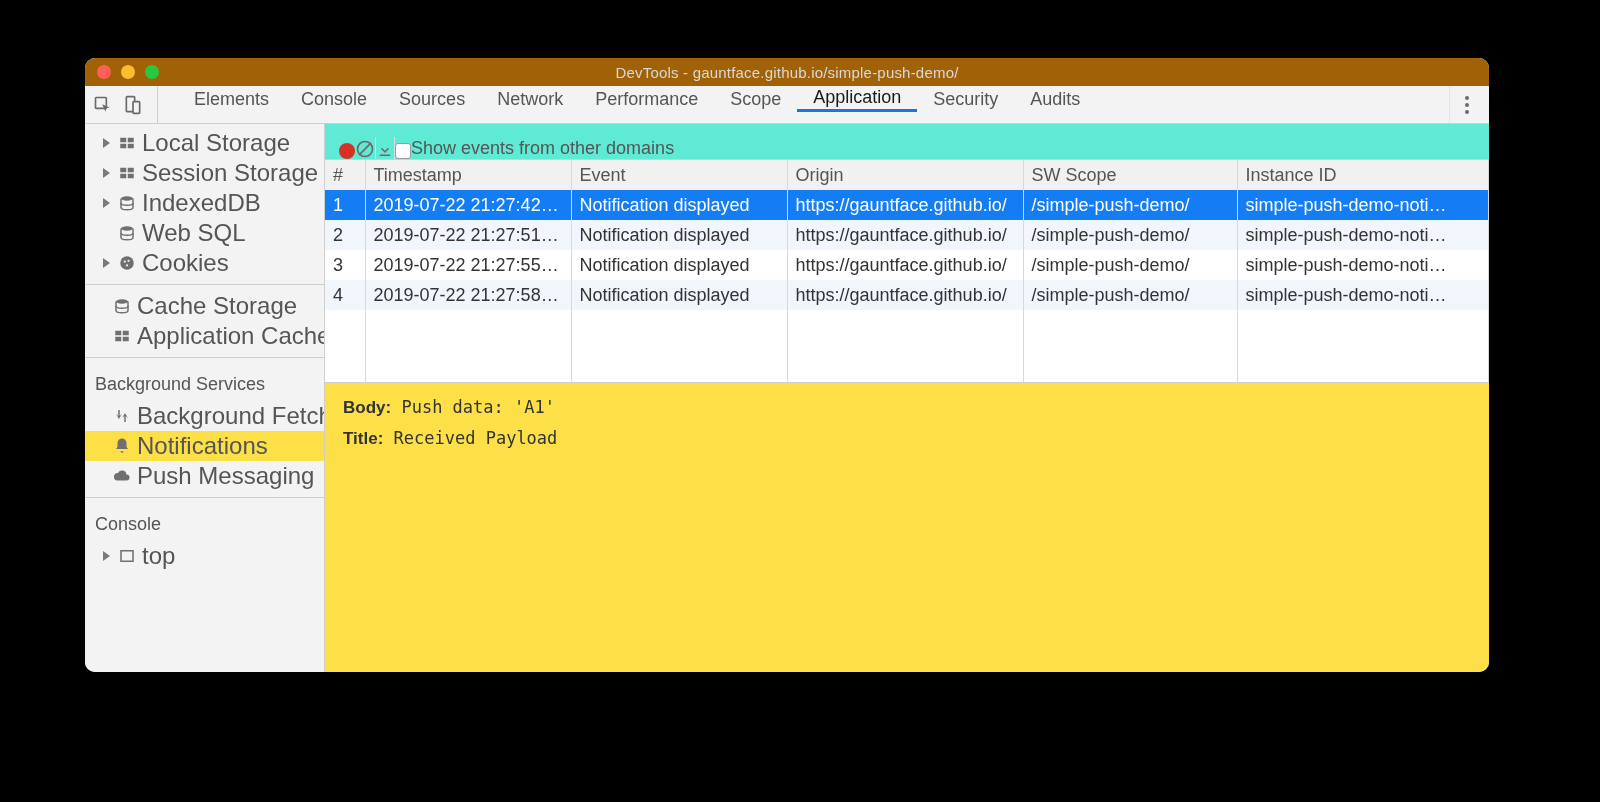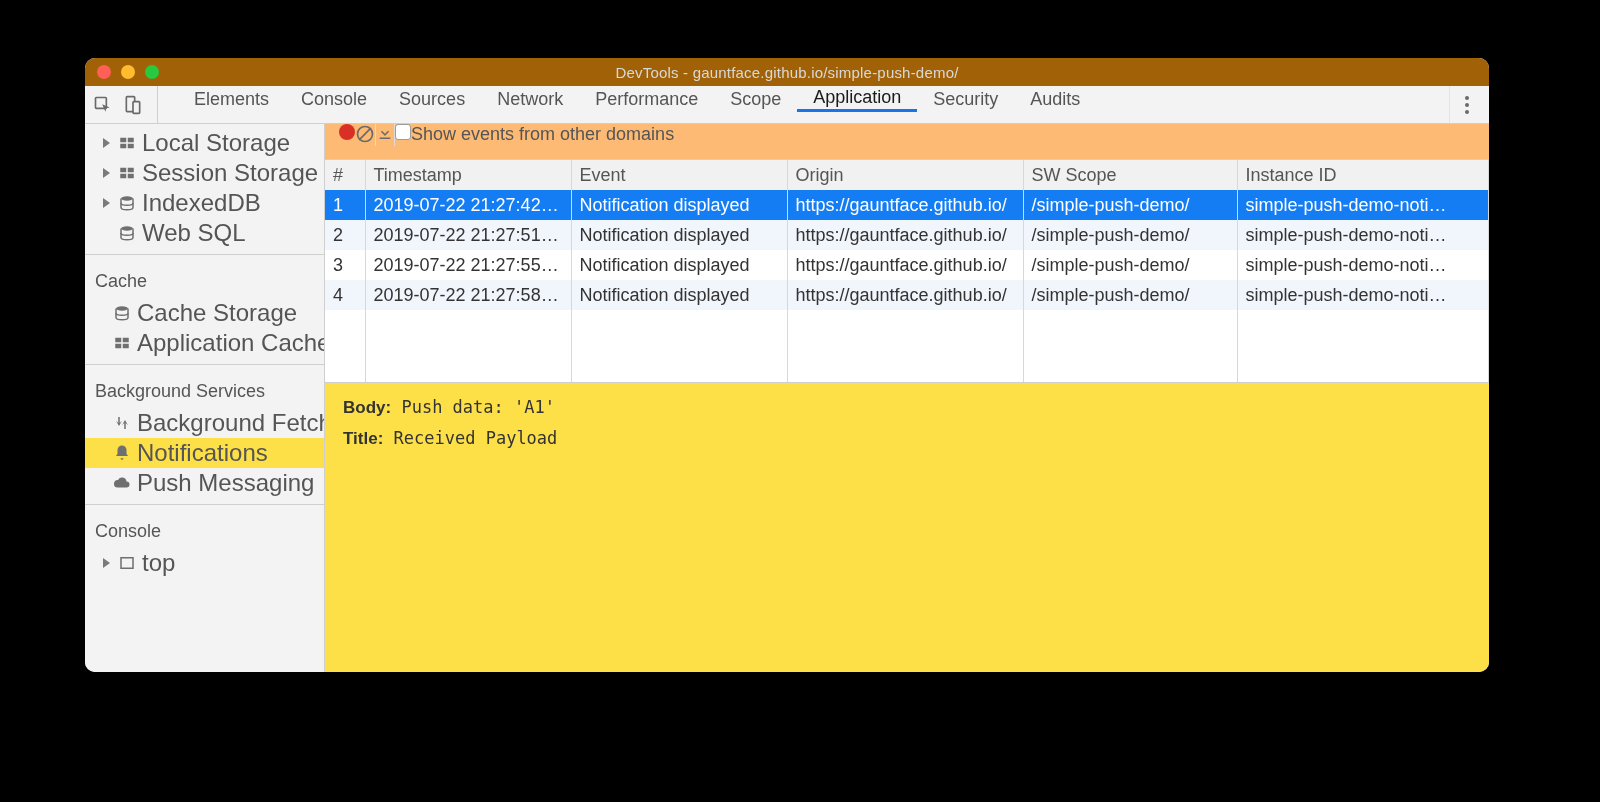--- a/index.html
+++ b/index.html
@@ -105,23 +105,23 @@
     width:0;height:0;border-style:solid;
     border-width:5px 0 5px 7px;
     border-color:transparent transparent transparent #7a7a7a;
     margin-right:2px;
   }
   .side-sep { height:1px; background:#cfcfcf; margin:6px 0; }
   .small-icon { width:18px; height:18px; color:#6f6f6f; }
   
   .main { flex:1; display:flex; flex-direction:column; }
   .toolbar {
-    height:36px; display:flex; align-items:flex-start; 
+    height:36px; display:flex; align-items:flex-end; 
     padding:0 14px; border-bottom:1px solid #cfcfcf;
-    background:#fdba74;
+    background:#5eead4;
   }
   .rec-dot { width:16px; height:16px; background:#d93025; border-radius:50%; }
   .tool-sep { width:1px; height:22px; background:#dcdcdc; }
   .tool-icon { color:#6a6a6a; }
   .chk {
     width:16px; height:16px; border:1.5px solid #9c9c9c; border-radius:3px;
     background:#fff;
   }
   .chk-label { color:#555; font-size:18px; }
   
@@ -246,23 +246,34 @@
             <span style="width: 9px;"></span>
             <span class="icon small-icon">
               <svg viewBox="0 0 24 24" width="18" height="18" fill="#6f6f6f">
                 <ellipse cx="12" cy="6" rx="8" ry="3"></ellipse>
                 <path d="M4 6v12c0 1.7 3.6 3 8 3s8-1.3 8-3V6" fill="none" stroke="#6f6f6f" stroke-width="2"></path>
                 <path d="M4 12c0 1.7 3.6 3 8 3s8-1.3 8-3" fill="none" stroke="#6f6f6f" stroke-width="2"></path>
               </svg>
             </span>
             <span>Web SQL</span>
           </div>
+          <div class="side-item">
+            <span class="tri"></span>
+            <span class="icon small-icon">
+              <svg viewBox="0 0 24 24" width="18" height="18" fill="#6f6f6f">
+                <circle cx="12" cy="12" r="9"></circle>
+                <circle cx="9" cy="10" r="1.5" fill="#f3f3f3"></circle>
+                <circle cx="14" cy="9" r="1.5" fill="#f3f3f3"></circle>
+                <circle cx="12" cy="15" r="1.5" fill="#f3f3f3"></circle>
+              </svg>
+            </span>
+            <span>Cookies</span>
+          </div>
         </div>
       <div class="side-sep"></div>
-      <div class="side-group-title">Cache</div>
       <div class="side-list" id="cache-list">
           <div class="side-item level2">
             <span class="icon small-icon">
               <svg viewBox="0 0 24 24" width="18" height="18" fill="#6f6f6f">
                 <ellipse cx="12" cy="6" rx="8" ry="3"></ellipse>
                 <path d="M4 6v12c0 1.7 3.6 3 8 3s8-1.3 8-3V6" fill="none" stroke="#6f6f6f" stroke-width="2"></path>
                 <path d="M4 12c0 1.7 3.6 3 8 3s8-1.3 8-3" fill="none" stroke="#6f6f6f" stroke-width="2"></path>
               </svg>
             </span>
             <span>Cache Storage</span>

